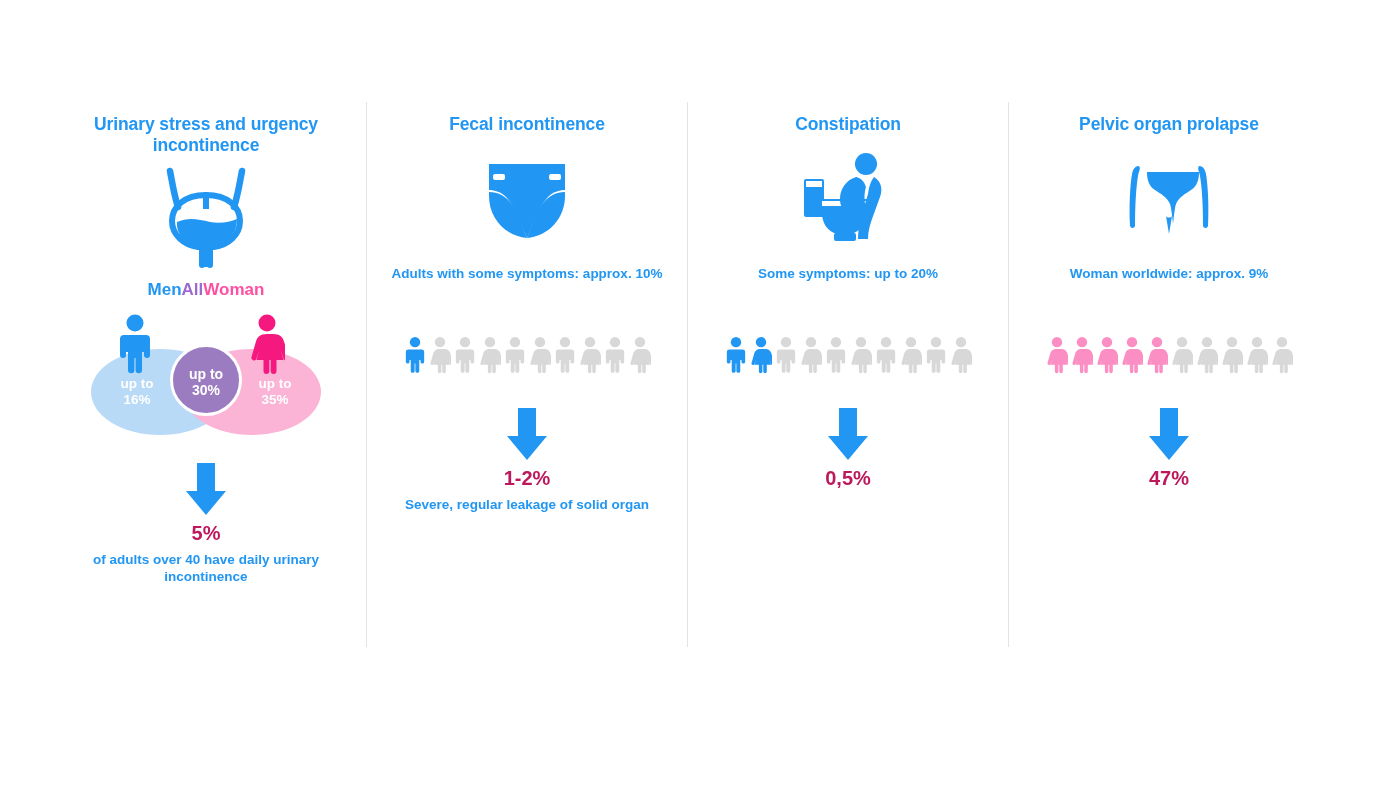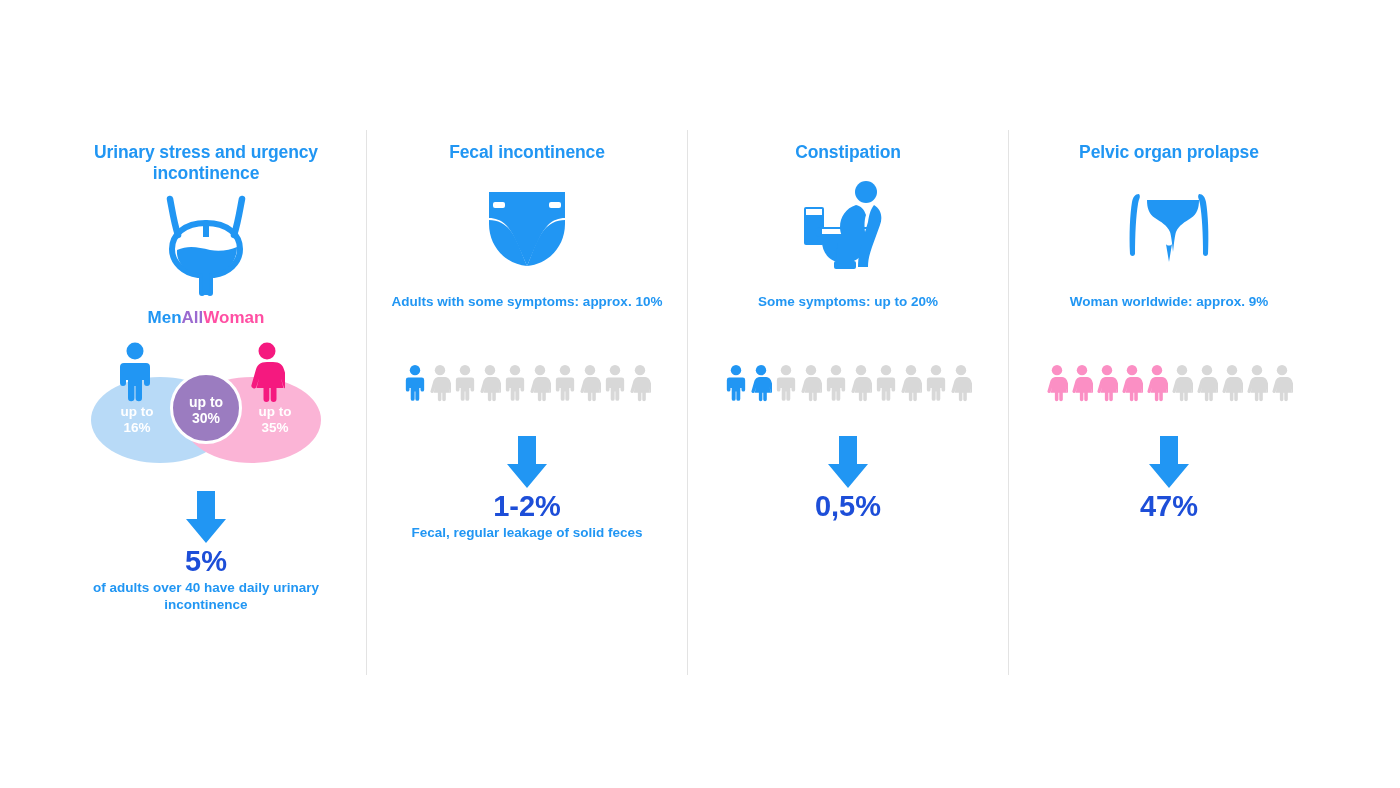--- a/index.html
+++ b/index.html
@@ -10,21 +10,21 @@
     overflow: hidden;
   }
   .canvas {
     position: relative;
     width: 1400px;
     height: 788px;
     background: #ffffff;
   }
   .columns {
     position: absolute;
-    left: 0; top: 122px;
+    left: 0; top: 94px;
     width: 1400px;
     height: 560px;
     display: flex;
     flex-direction: row;
   }
   .col {
     position: relative;
     width: 320px;
     display: flex;
     flex-direction: column;
@@ -139,23 +139,23 @@
   
   .arrow-wrap {
     margin-top: 16px;
     height: 56px;
     display: flex;
     align-items: center;
     justify-content: center;
   }
 
   .bignum {
-    font-size: 29px;
-    font-weight: bold;
-    color: #1d4ed8;
+    font-size: 20px;
+    font-weight: bold;
+    color: #be185d;
     margin-top: 2px;
     line-height: 28px;
   }
   .caption {
     font-size: 13.5px;
     font-weight: bold;
     color: #2196f3;
     text-align: center;
     line-height: 17px;
     margin-top: 4px;
@@ -300,21 +300,21 @@
           </svg>
       </div>
 
       <div class="arrow-wrap">
         <svg width="56" height="56" viewBox="0 0 56 56">
             <path d="M19 2 h18 v28 h11 l-20 24 l-20 -24 h11 z" fill="#2196f3"></path>
           </svg>
       </div>
 
       <div class="bignum">1-2%</div>
-      <div class="caption">Fecal, regular leakage of solid feces</div>
+      <div class="caption">Severe, regular leakage of solid organ</div>
     </div>
 
     <div class="divider"></div>
 
     <div class="col c3">
       <div class="col-title">Constipation</div>
 
       <div class="icon-area">
         <svg width="100" height="100" viewBox="0 0 100 100">
           <rect x="6" y="30" width="20" height="38" rx="2" fill="#2196f3"></rect>

